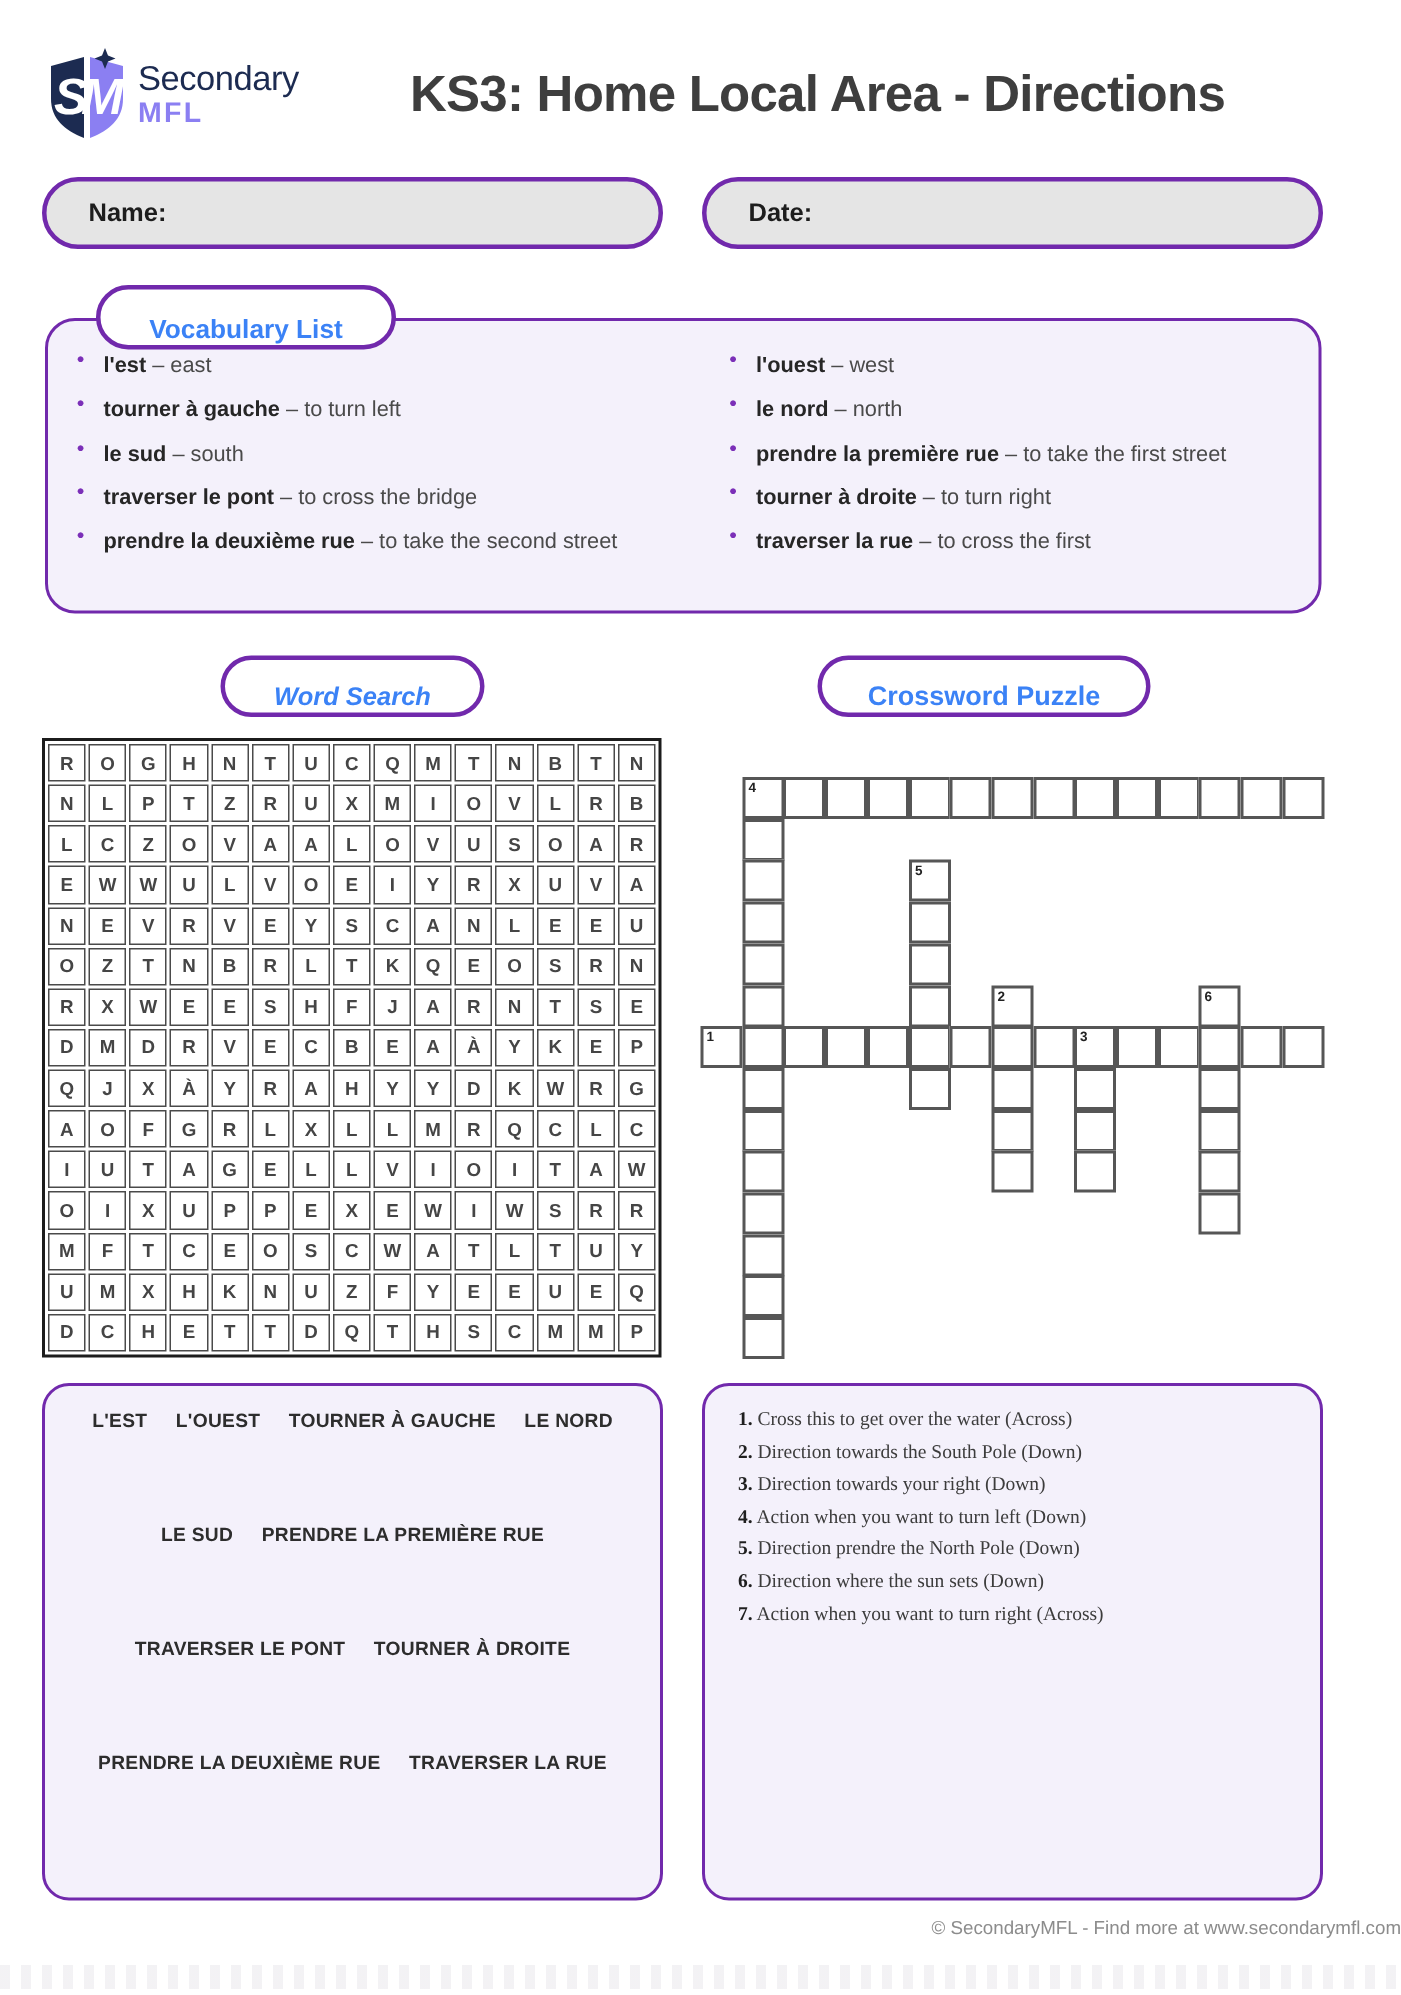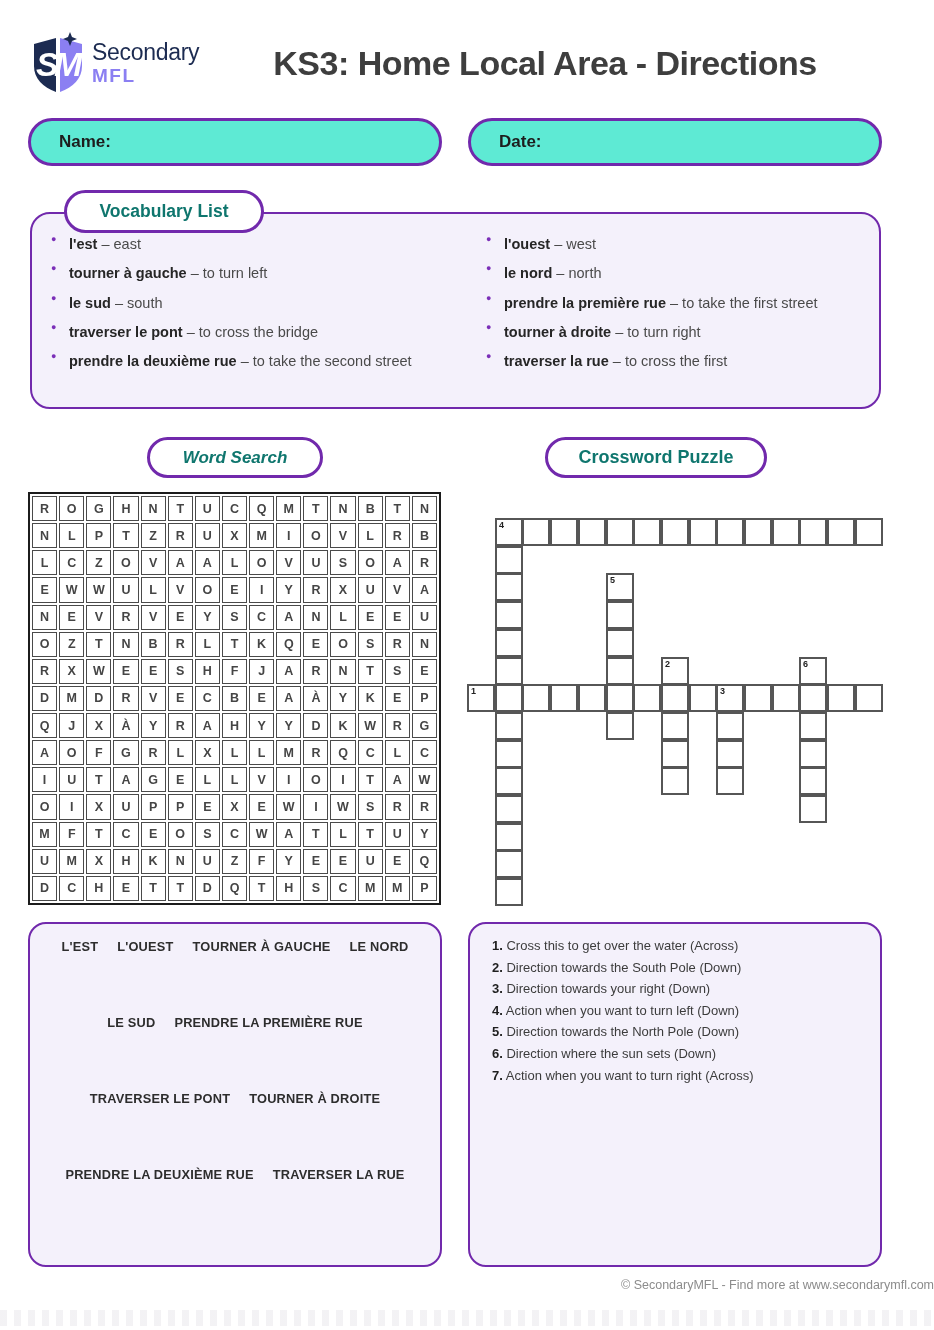--- a/index.html
+++ b/index.html
@@ -20,34 +20,34 @@
   .logo-shield{position:absolute;left:0;top:0;}
   .logo-text{position:absolute;left:62px;top:9px;line-height:1;}
   .logo-primary{font-size:23px;font-weight:normal;color:var(--navy);letter-spacing:-0.3px;}
   .logo-secondary{font-size:19px;font-weight:bold;color:var(--logo-purple);letter-spacing:1.5px;margin-top:2px;}
   .page-title{
     position:absolute;left:195px;top:44px;width:700px;text-align:center;
     font-size:34px;font-weight:800;color:var(--ink);letter-spacing:-0.5px;white-space:nowrap;
   }
   
   .field-box{
-    position:absolute;top:118px;height:48px;width:414px;background:#5eead4;
+    position:absolute;top:118px;height:48px;width:414px;background:#e5e5e5;
     border:3px solid var(--accent);border-radius:26px;display:flex;align-items:center;
     padding-left:28px;font-size:17px;font-weight:bold;color:#1d1d1d;
   }
   #name-box{left:28px;} #date-box{left:468px;}
   
   .panel{
     position:absolute;background:var(--panel-bg);
     border:2.5px solid var(--accent);border-radius:20px;
   }
   .pill{
     position:absolute;background:#ffffff;border:3px solid var(--accent);border-radius:24px;
-    display:flex;align-items:center;justify-content:center;
-    font-weight:bold;color:#0f766e;z-index:5;
+    display:flex;align-items:flex-end;justify-content:center;
+    font-weight:bold;color:#3b82f6;z-index:5;
   }
   #vocab-panel{left:30px;top:212px;width:851px;height:197px;}
   #vocab-pill{left:64px;top:190px;width:200px;height:43px;font-size:17.5px;}
   #ws-pill{left:147px;top:437px;width:176px;height:41px;font-size:17px;font-style:italic;}
   #cw-pill{left:545px;top:437px;width:222px;height:41px;font-size:18px;}
   
   .vocab-list{position:absolute;margin:0;padding:0;list-style:none;}
   #vocab-left{left:50px;top:234px;width:372px;}
   #vocab-right{left:485px;top:234px;width:396px;}
   .vocab-item{position:relative;padding-left:19px;margin-bottom:7.5px;font-size:14.5px;line-height:1.5;color:#4a4a4a;}
@@ -70,21 +70,21 @@
   }
   .cw-num{position:absolute;left:2px;top:0px;font-size:9px;font-weight:bold;color:#222;line-height:10px;}
   
   #word-list-panel{left:28px;top:922px;width:414px;height:345px;border-radius:18px;
     display:flex;flex-direction:column;row-gap:61px;padding-top:15px;}
   .wl-line{display:flex;justify-content:center;column-gap:19px;flex-wrap:nowrap;}
   .wl-word{font-size:12.8px;font-weight:bold;color:#2d2d2d;white-space:nowrap;letter-spacing:0.2px;}
   
   #clues-panel{left:468px;top:922px;width:414px;height:345px;border-radius:18px;padding:15px 22px;}
   .clues-title{font-size:13.5px;font-weight:bold;color:#1f1f1f;margin:0 0 7px 0;}
-  .clue-line{font-size:13px;color:#3c3c3c;margin:0 0 8.6px 0;line-height:1.0;}
+  .clue-line{font-size:13px;color:#3c3c3c;margin:0 0 8.6px 0;line-height:1.0;font-family:Liberation Serif, serif;}
   .clue-num{font-weight:bold;color:#1f1f1f;}
   
   #footer{
     position:absolute;left:0;top:1278px;width:934px;text-align:right;
     font-size:12.5px;color:#8c8c8c;
   }
   .bottom-edge{
     position:absolute;left:0;top:1310px;width:934px;height:16px;
     background:repeating-linear-gradient(90deg,#f0eff2 0 7px,#ffffff 7px 14px);
     opacity:0.8;
@@ -462,20 +462,20 @@
       <span class="wl-word">TRAVERSER LA RUE</span>
     </div>
   </div>
 
 <div class="panel" id="clues-panel">
   <div id="clues-list">
       <p class="clue-line"><span class="clue-num">1.</span><span> Cross this to get over the water (Across)</span></p>
       <p class="clue-line"><span class="clue-num">2.</span><span> Direction towards the South Pole (Down)</span></p>
       <p class="clue-line"><span class="clue-num">3.</span><span> Direction towards your right (Down)</span></p>
       <p class="clue-line"><span class="clue-num">4.</span><span> Action when you want to turn left (Down)</span></p>
-      <p class="clue-line"><span class="clue-num">5.</span><span> Direction towards the North Pole (Down)</span></p>
+      <p class="clue-line"><span class="clue-num">5.</span><span> Direction prendre the North Pole (Down)</span></p>
       <p class="clue-line"><span class="clue-num">6.</span><span> Direction where the sun sets (Down)</span></p>
       <p class="clue-line"><span class="clue-num">7.</span><span> Action when you want to turn right (Across)</span></p>
     </div>
 </div>
 
 <div id="footer">© SecondaryMFL - Find more at www.secondarymfl.com</div>
 <div class="bottom-edge"></div>
 
 </body></html>

